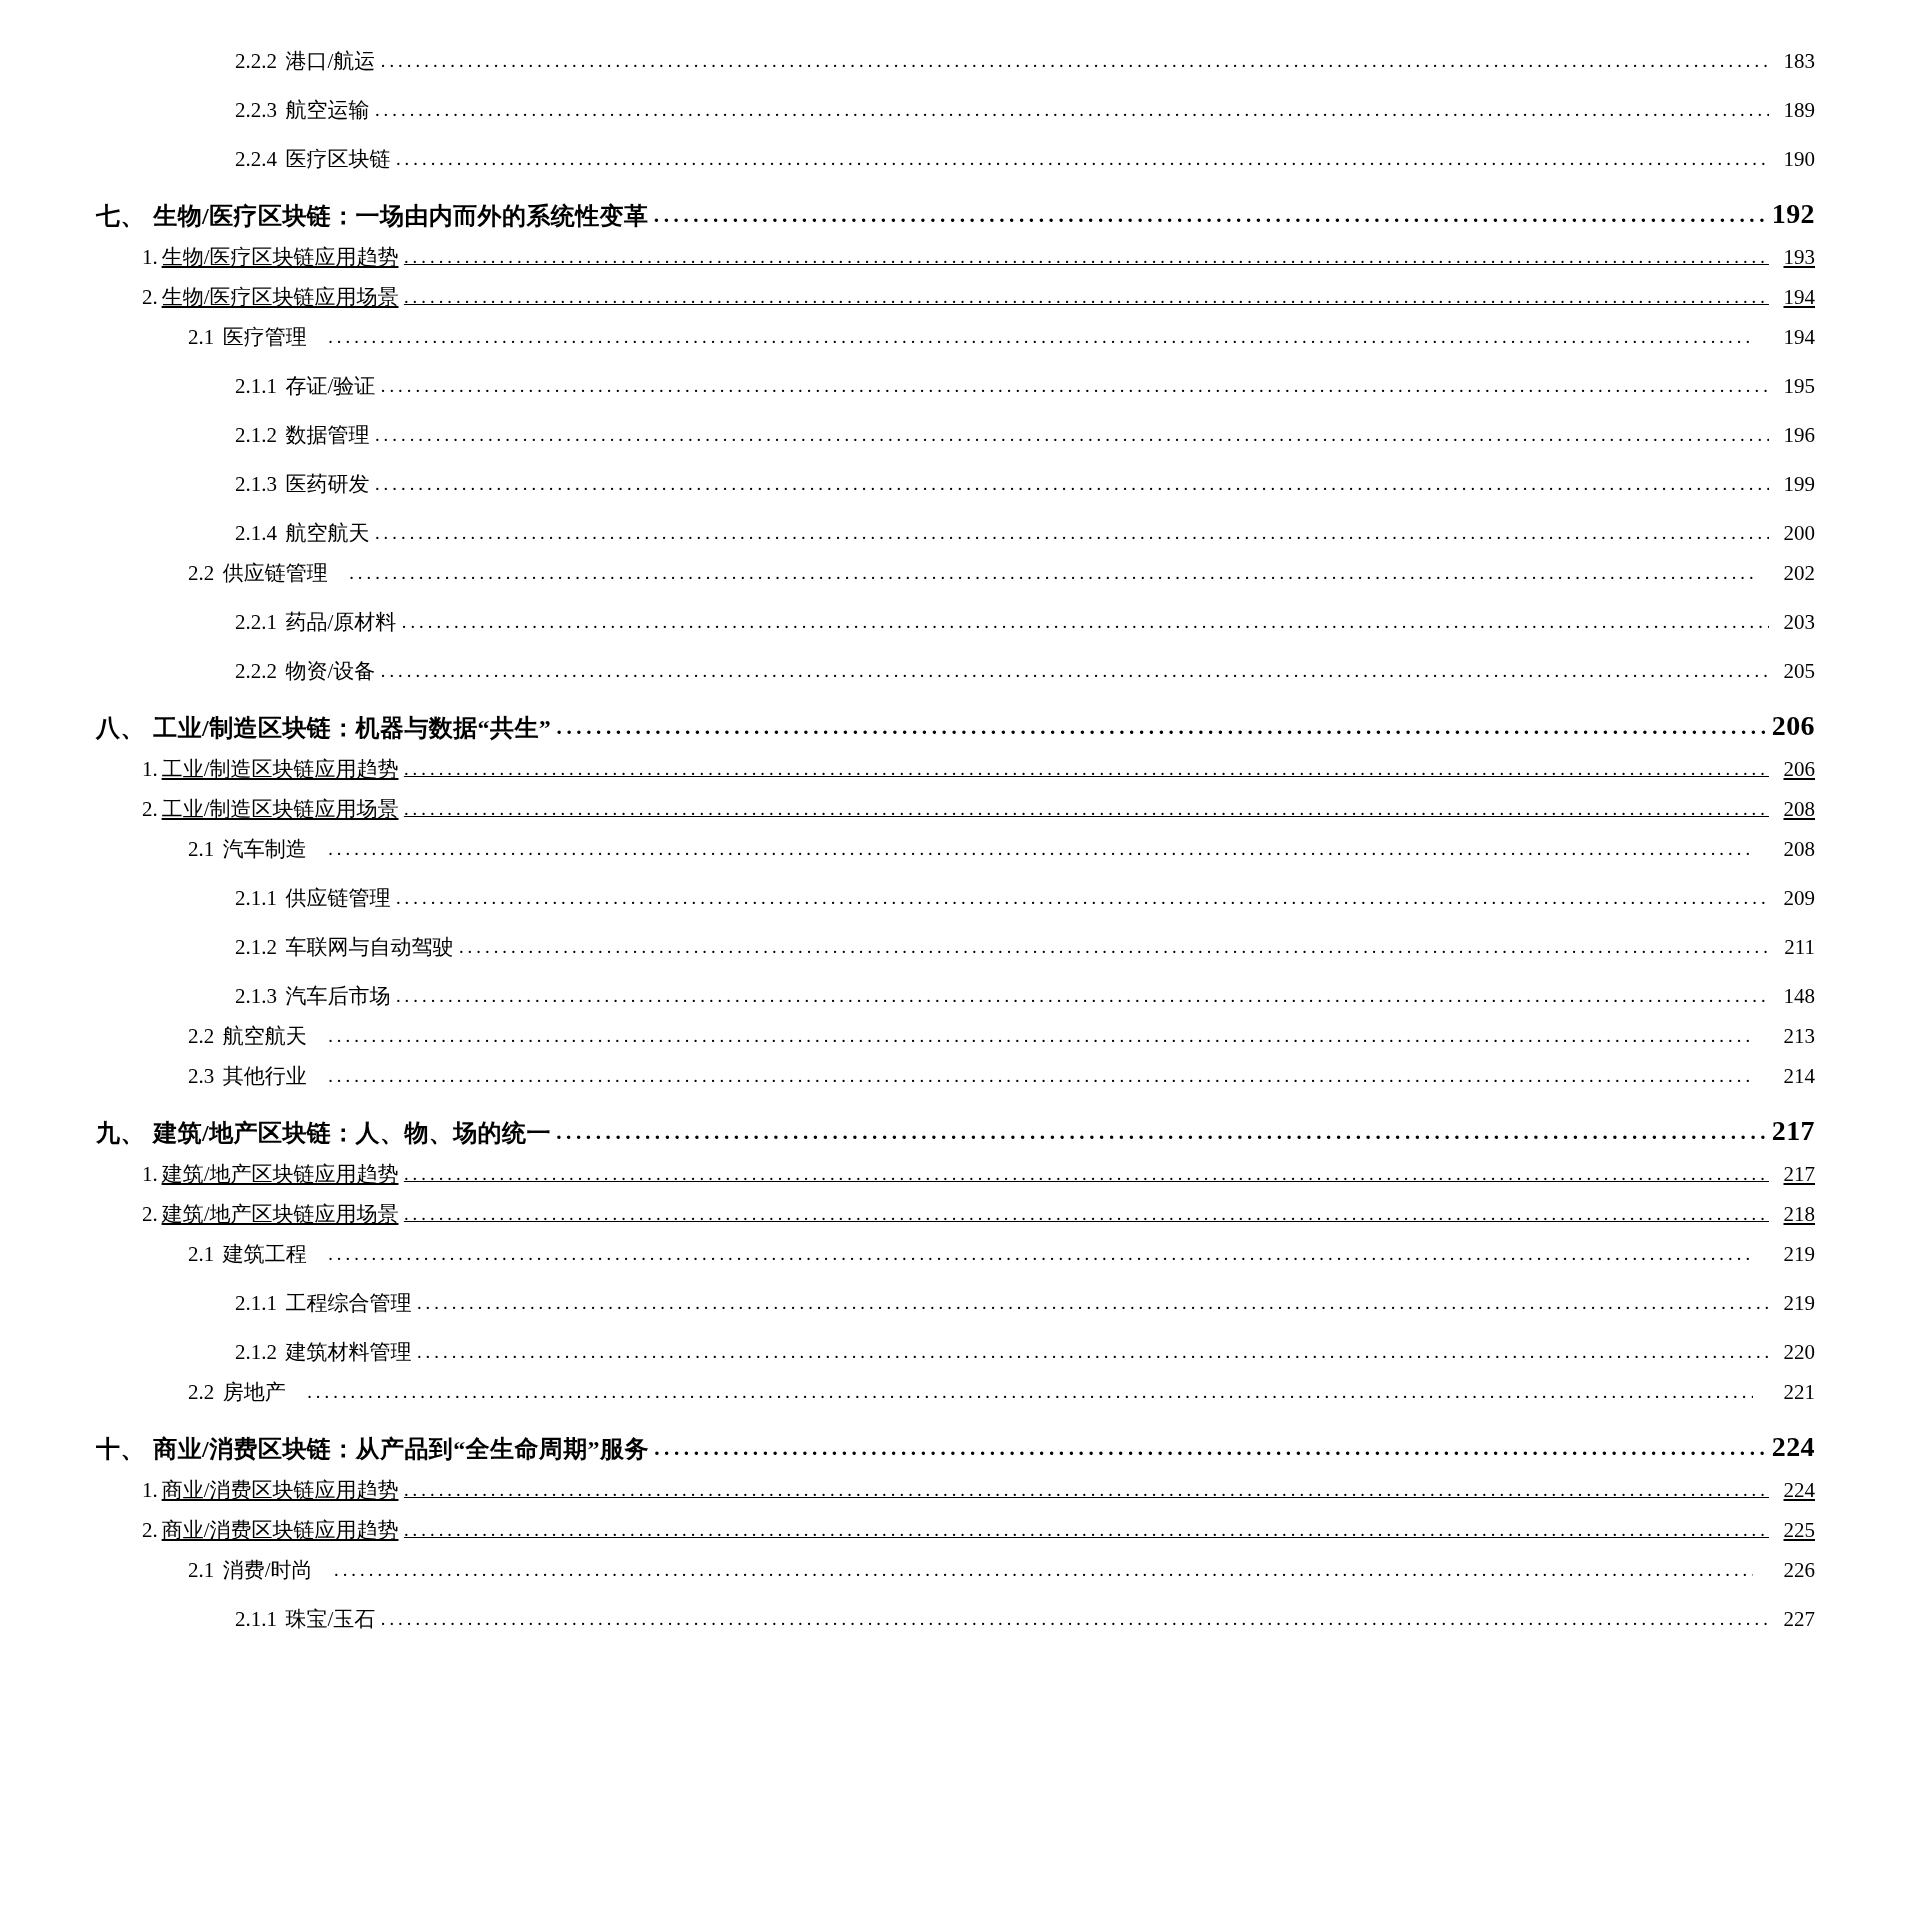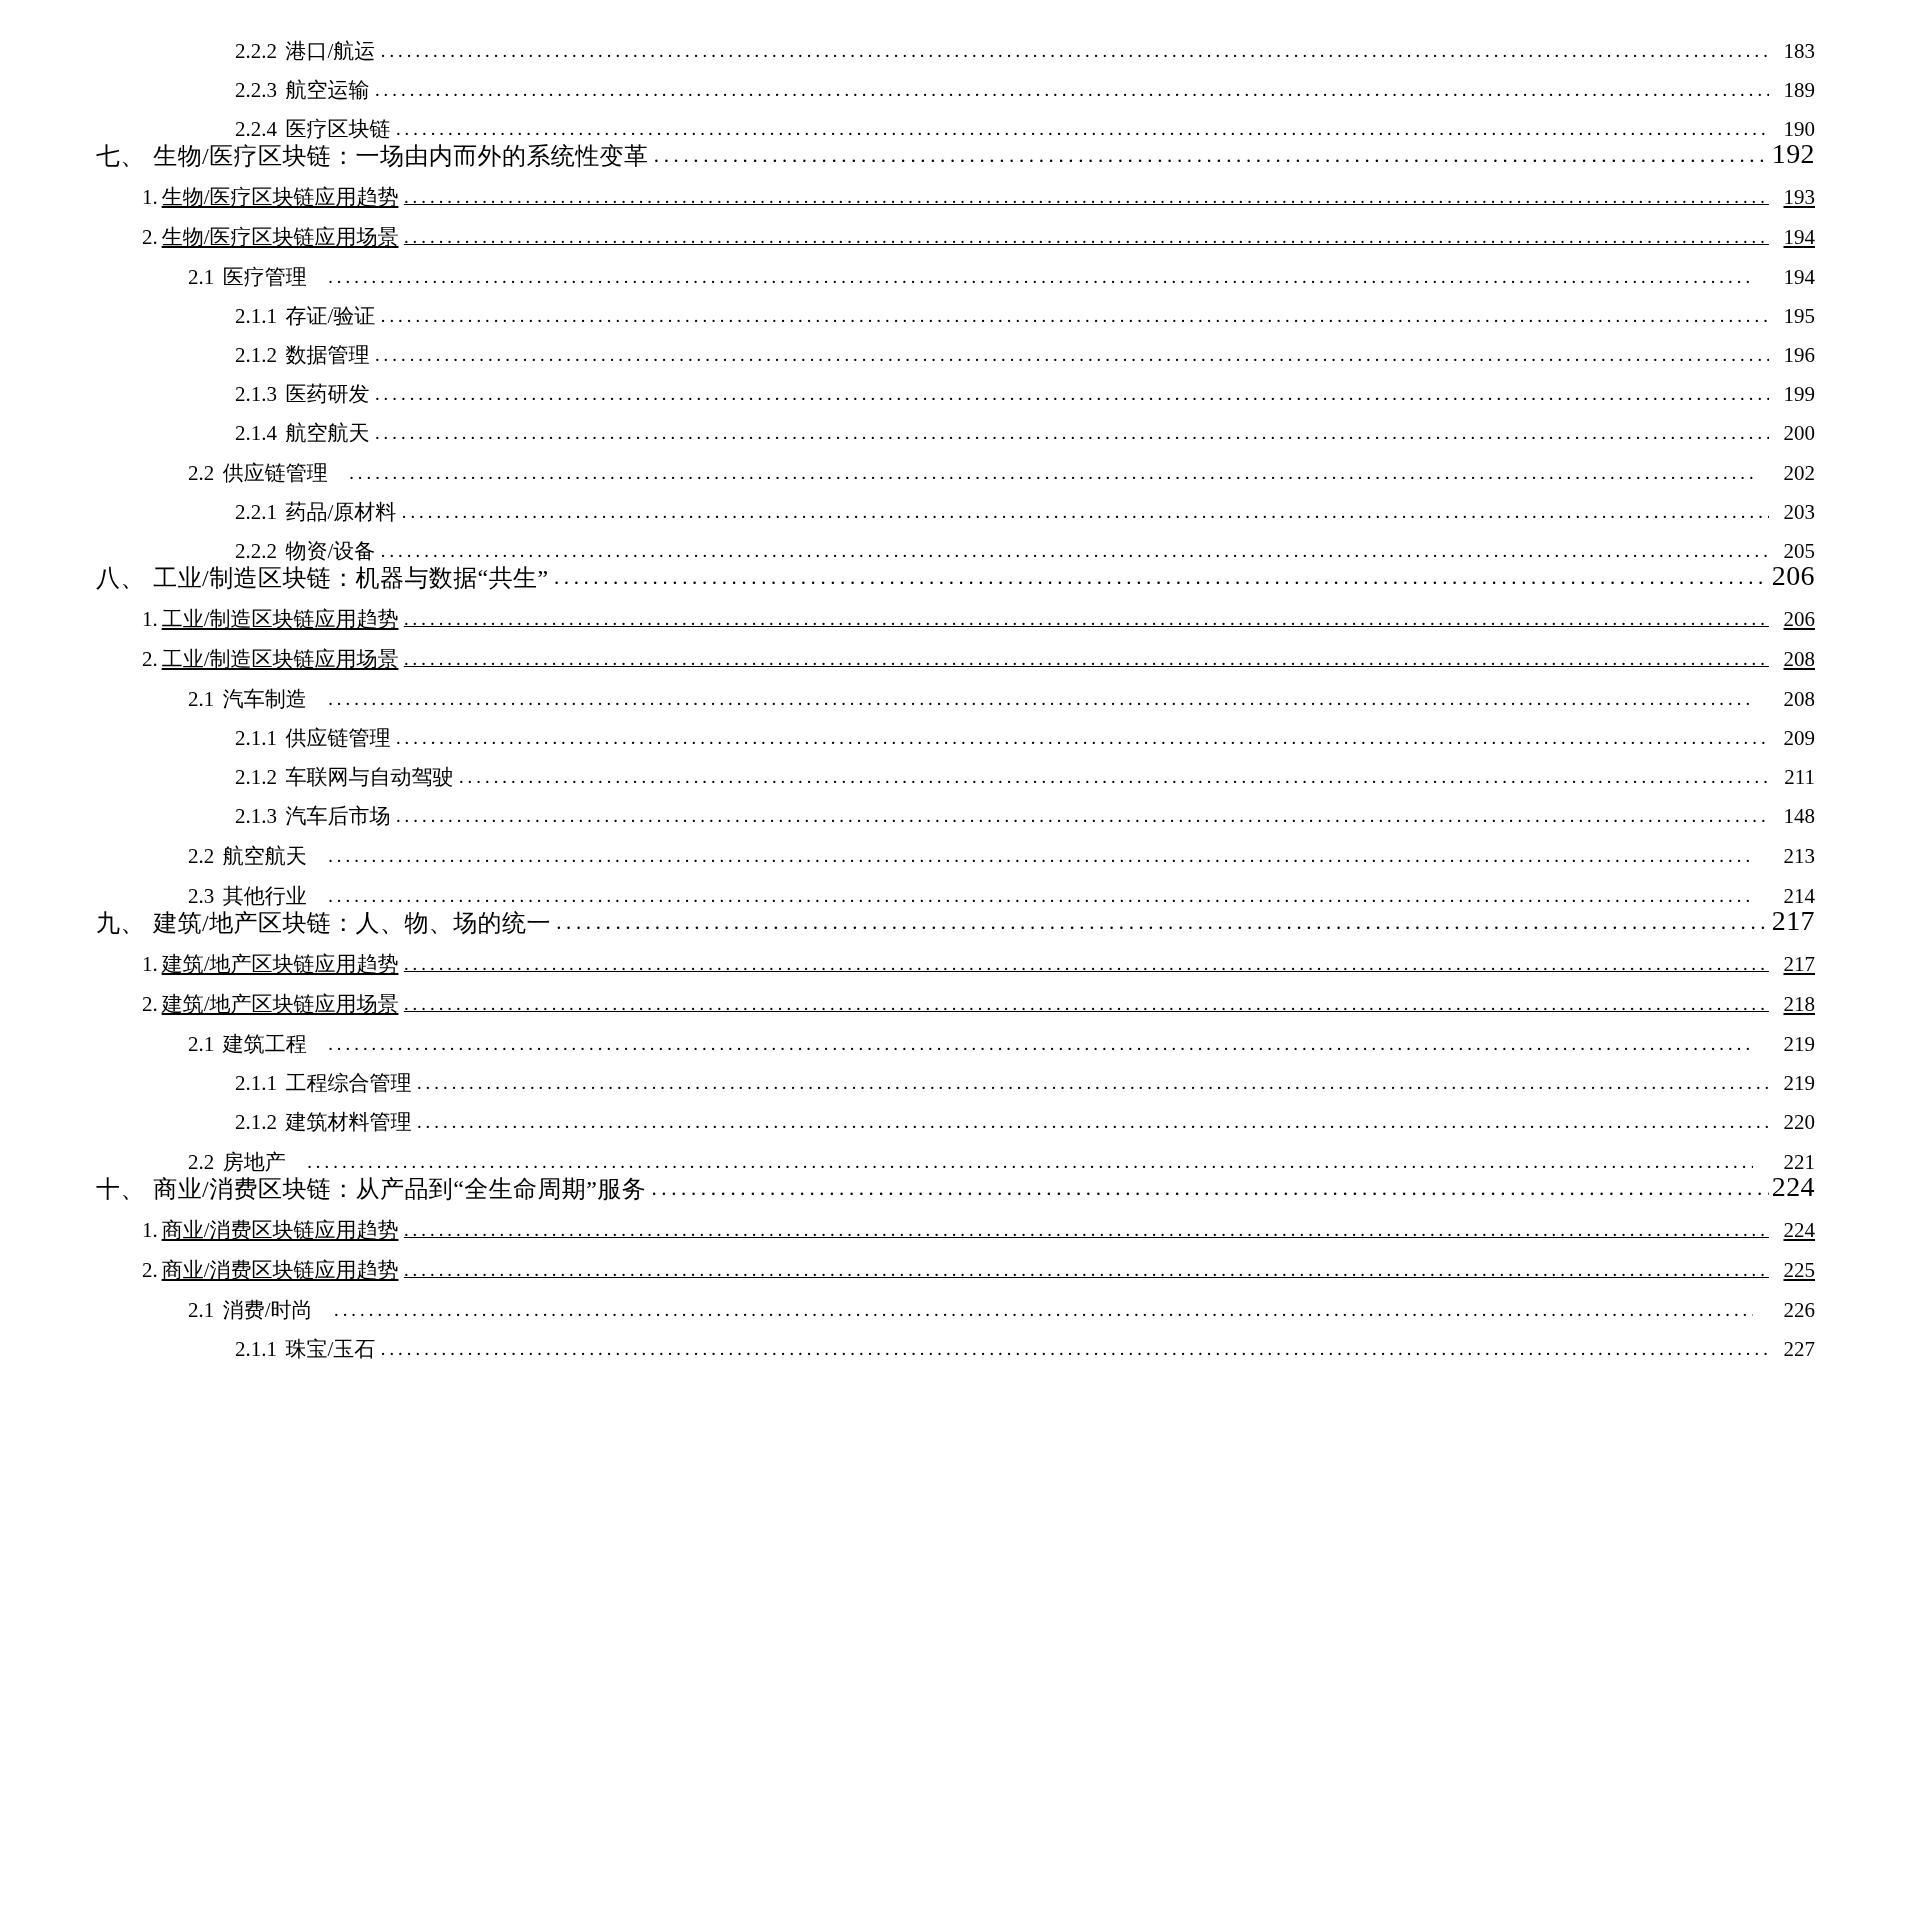--- a/index.html
+++ b/index.html
@@ -41,23 +41,24 @@
     padding: 0 3.9px 0 5.4px;
     line-height: 1;
   }
   .toc-entry .pageno {
     flex: 0 0 auto;
     text-align: right;
   }
 
   
   .lvl1 {
-    font-weight: normal;
+    font-weight: bold;
     font-size: 24px;
     line-height: 1.0;
+    margin-top: 30px;
     margin-bottom: 11.6px;
     padding-left: 0px;
     letter-spacing: 0.4px;
   }
   .lvl1 .pageno { min-width: 46px; font-size: 28px; }
   .lvl1 .leaders { font-size: 21px; padding-bottom: 2.3px; }
 
   
   .lvl2 {
     font-size: 21px;
@@ -79,21 +80,21 @@
     padding-left: 92px;
     gap: 16px;
   }
   .lvl3 .pageno { min-width: 46px; }
   .lvl3 .leaders { font-size: 18.5px; padding-bottom: 1.5px; }
 
   
   .lvl4 {
     font-size: 21px;
     line-height: 1.0;
-    margin-top: 18px;
+    margin-top: 28px;
     margin-bottom: 0px;
     padding-left: 139px;
     font-family: Liberation Serif, serif;
   }
   .lvl4 .pageno { min-width: 46px; }
   .lvl4 .leaders { font-size: 18.5px; padding-bottom: 1.5px; }
 
   .num {
     display: inline-block;
     margin-right: 8.5px;

